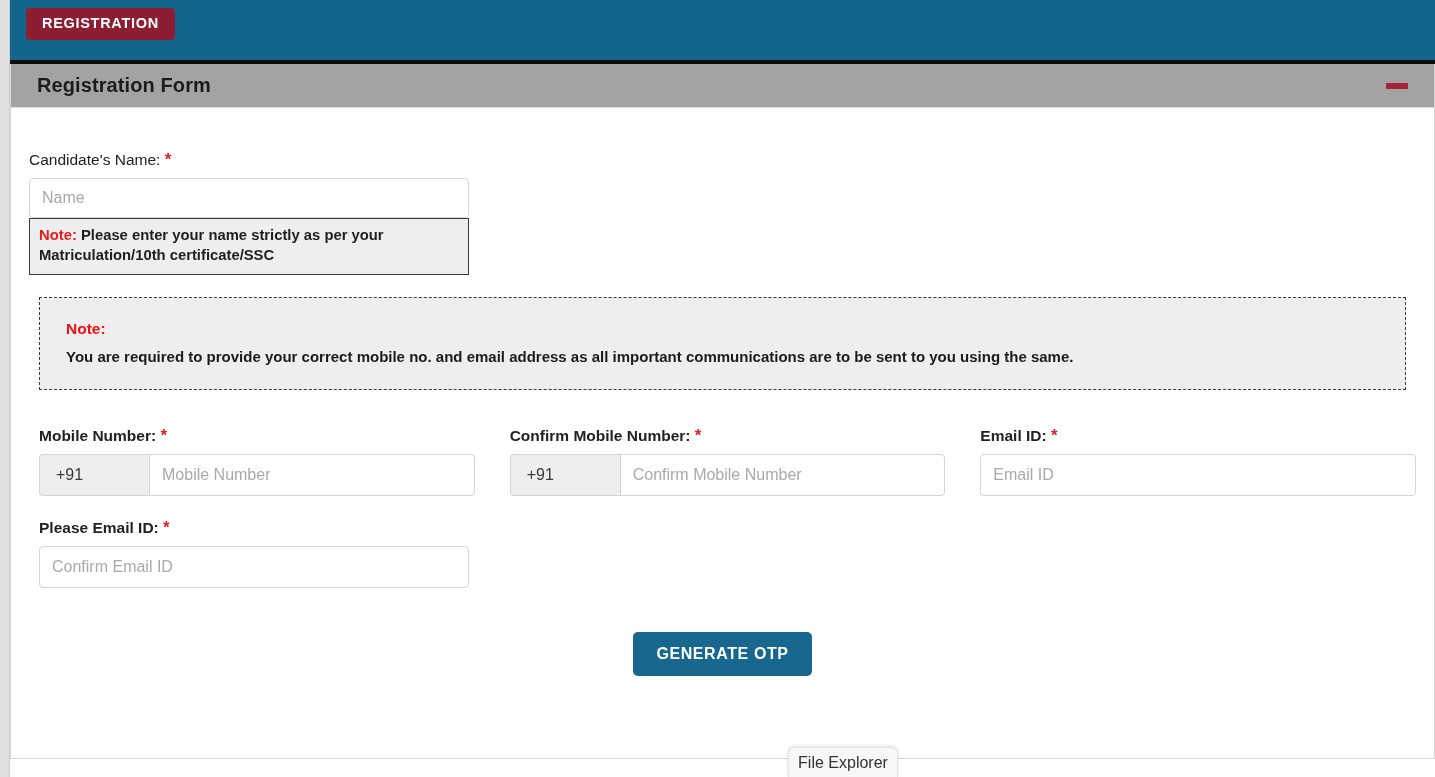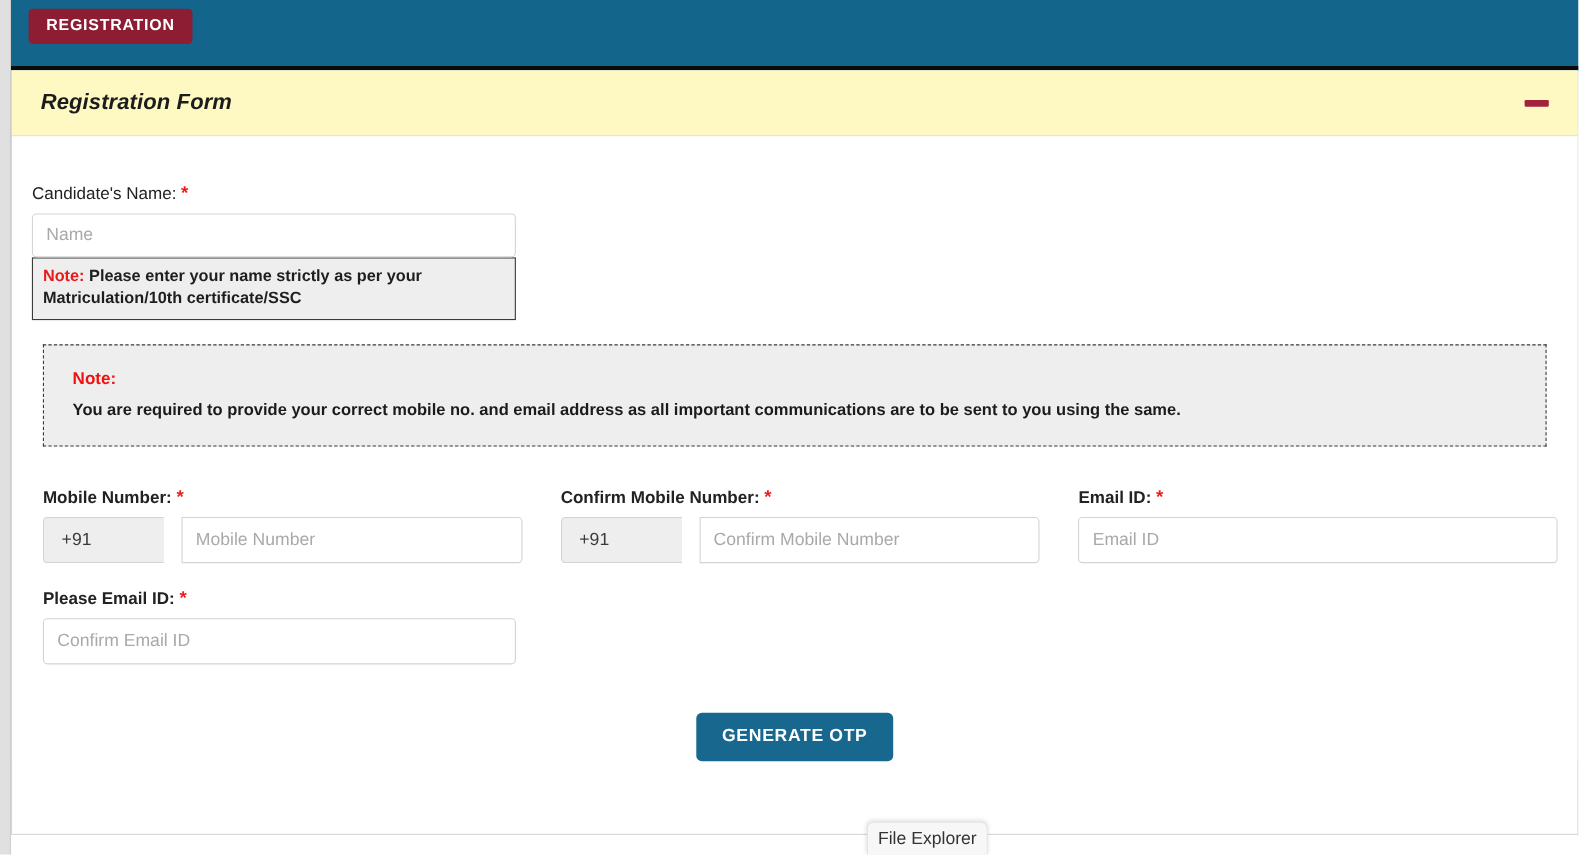--- a/index.html
+++ b/index.html
@@ -56,28 +56,27 @@
     position: absolute;
     left: 10px;
     top: 64px;
     width: 1425px;
     height: 695px;
     background: #ffffff;
     border: 1px solid #d6d6d6;
     border-top: none;
   }
   .card-header {
-    height: 60px;
-    background: #fef9c3;
+    height: 44px;
+    background: #a3a3a3;
     border-bottom: 1px solid #dcdcdc;
     display: flex;
     align-items: center;
     justify-content: space-between;
     padding: 0 26px 0 26px;
-    font-style: italic;
   }
   .card-title {
     font-size: 20px;
     font-weight: bold;
     color: #1c1c1c;
     letter-spacing: 0.1px;
   }
   .collapse-icon {
     width: 22px;
     height: 6px;
@@ -154,21 +153,21 @@
     display: flex;
     margin-top: 36px;
     padding-left: 10px;
   }
   .grid-col {
     width: 440px;
     margin-right: 35px;
   }
   .grid-col:last-child { margin-right: 0; }
 
-  .input-group { display: flex; gap: 16px; }
+  .input-group { display: flex; }
   .input-addon {
     width: 110px;
     height: 42px;
     background: #eeeeee;
     border: 1px solid #d4d4d4;
     border-right: none;
     border-radius: 4px 0 0 4px;
     display: flex;
     align-items: center;
     padding-left: 16px;

